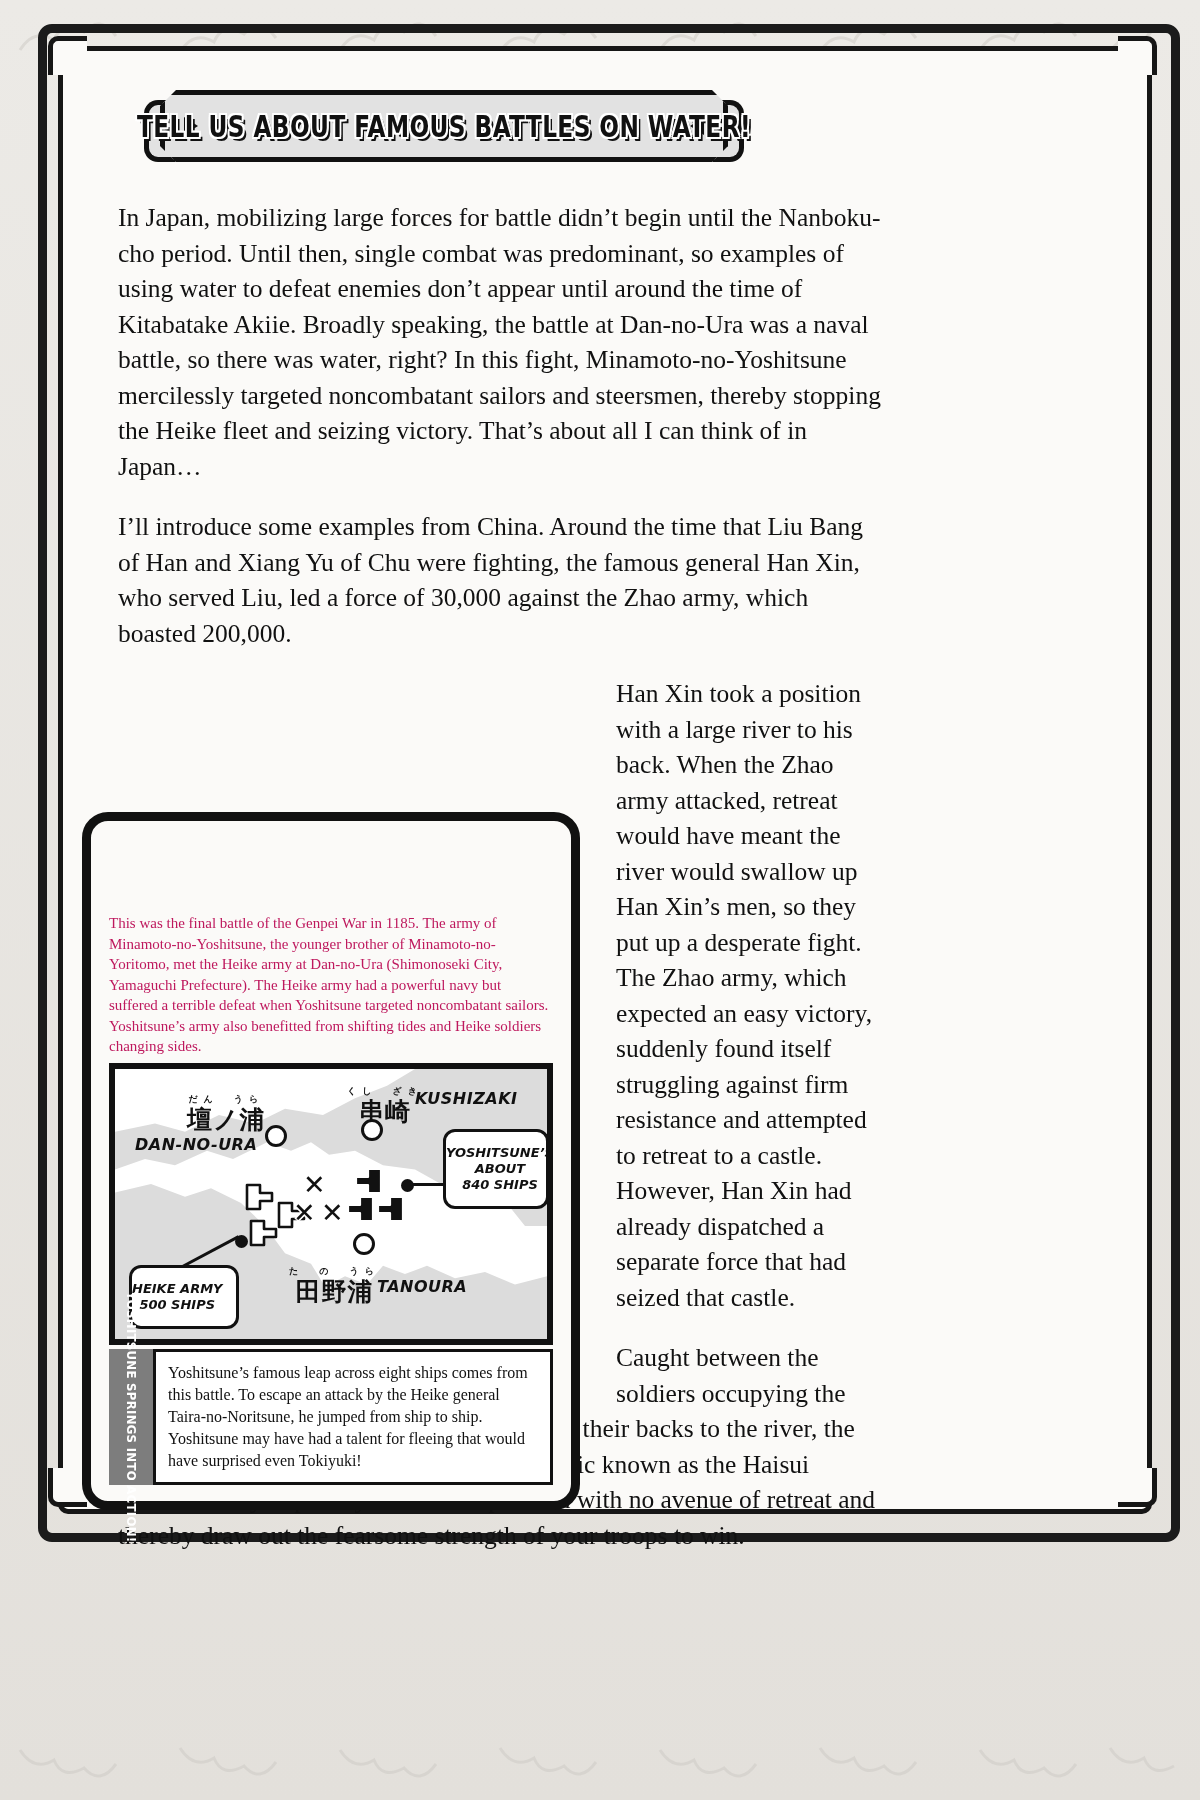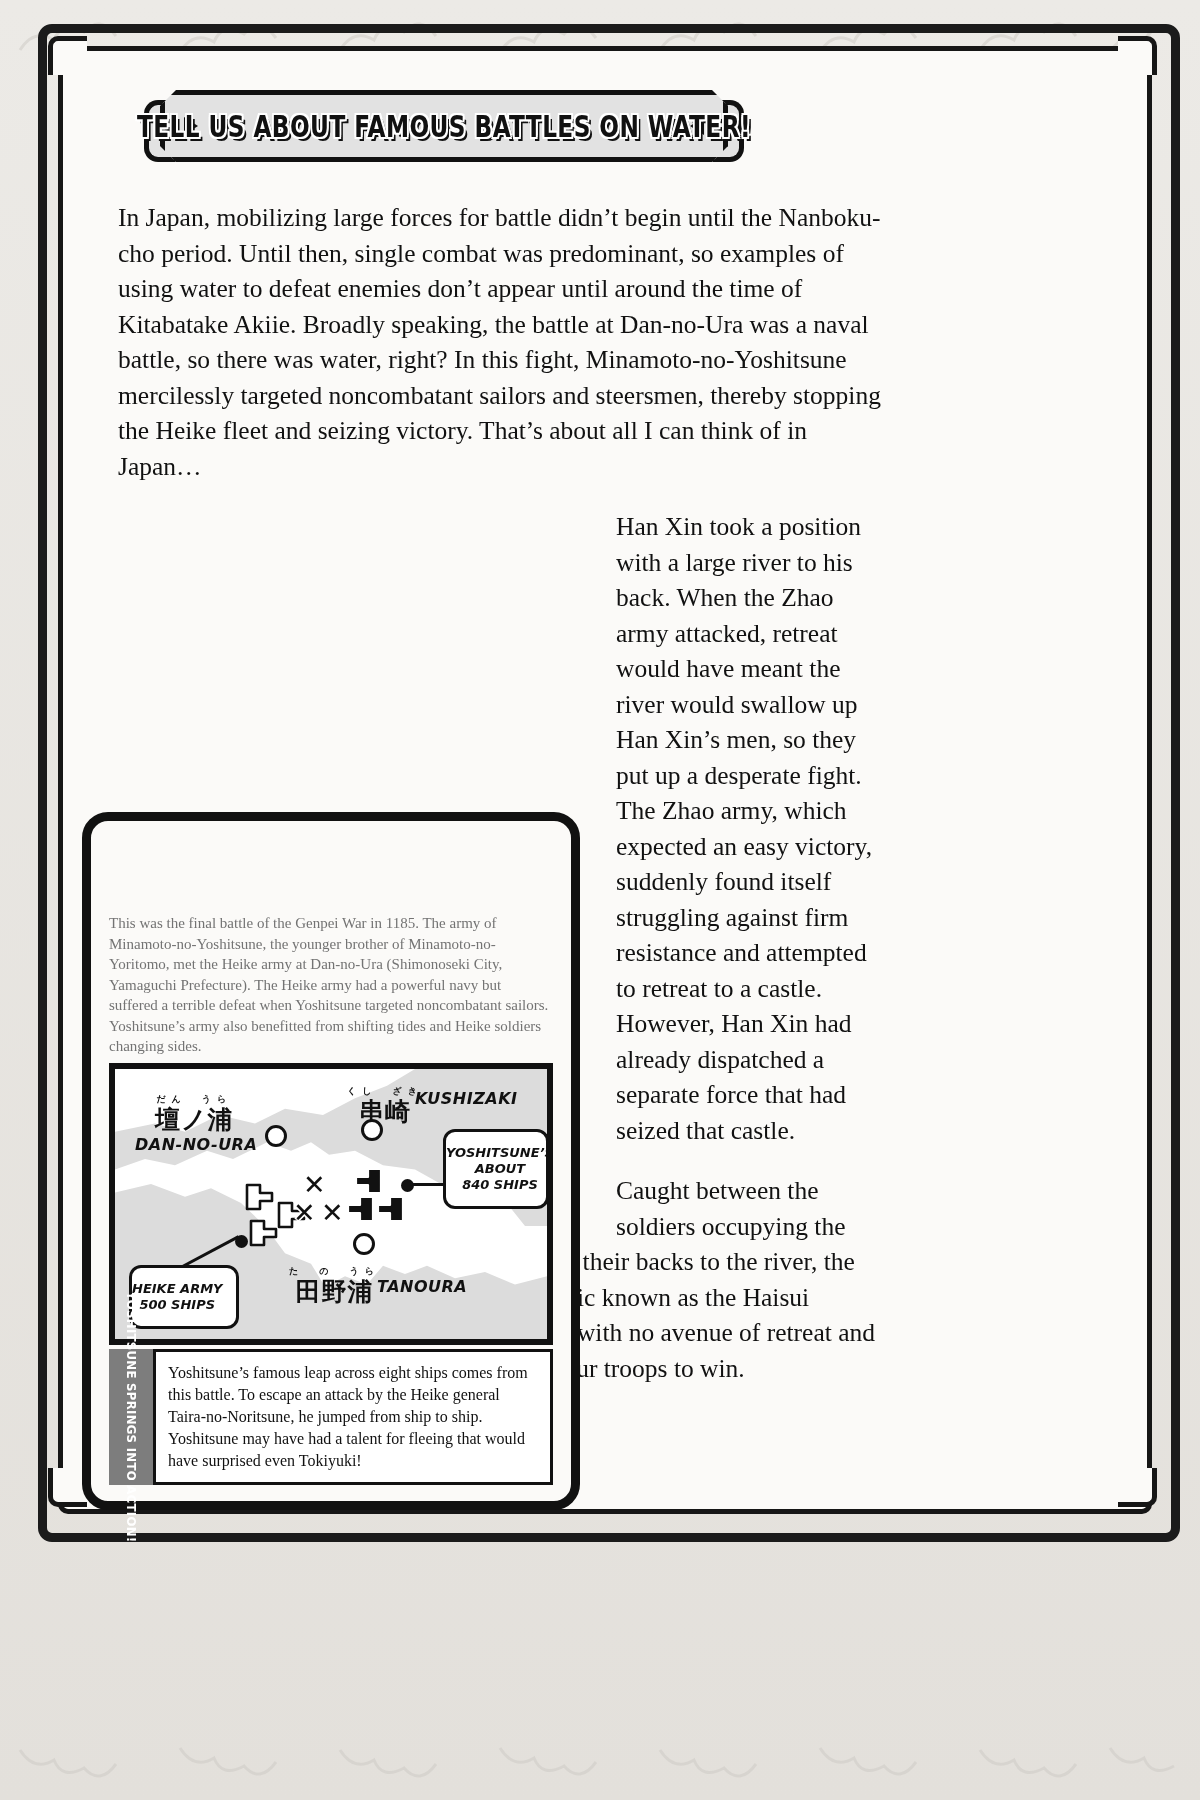--- a/index.html
+++ b/index.html
@@ -121,21 +121,21 @@
   }
   #inset-head-text{
     position:absolute;left:44px;right:16px;top:0;bottom:0;
     display:flex;align-items:center;
     font-family:"DejaVu Sans Condensed","Liberation Sans Narrow","Liberation Sans",sans-serif;
     font-weight:bold;font-size:17px;color:#fff;letter-spacing:.3px;
     transform:scaleX(.9);transform-origin:left center;white-space:nowrap;
   }
   #inset-body{
     position:absolute;left:18px;right:18px;top:92px;
-    font-size:15px;line-height:20.5px;color:#737373;
+    font-size:15px;line-height:20.5px;color:#be185d;
     font-family:"Liberation Serif",serif;
   }
 
   
   #map-panel{
     position:absolute;left:18px;right:18px;top:242px;height:270px;
     background:#fff;border:6px solid #111;overflow:hidden;
   }
   .map-dot{
     position:absolute;width:22px;height:22px;border:3.5px solid #111;
@@ -230,20 +230,21 @@
   <div class="banner-ear l"></div>
   <div class="banner-ear r"></div>
   <div class="banner-shell"></div>
   <div class="banner-arrow l"></div>
   <div class="banner-arrow r"></div>
   <div id="title-text">TELL US ABOUT FAMOUS BATTLES ON WATER!</div>
 </div>
 
 <div id="article">
   <p class="para">In Japan, mobilizing large forces for battle didn’t begin until the Nanboku-cho period. Until then, single combat was predominant, so examples of using water to defeat enemies don’t appear until around the time of Kitabatake Akiie. Broadly speaking, the battle at Dan-no-Ura was a naval battle, so there was water, right? In this fight, Minamoto-no-Yoshitsune mercilessly targeted noncombatant sailors and steersmen, thereby stopping the Heike fleet and seizing victory. That’s about all I can think of in Japan…</p>
+  <p class="para">I’ll introduce some examples from China. Around the time that Liu Bang of Han and Xiang Yu of Chu were fighting, the famous general Han Xin, who served Liu, led a force of 30,000 against the Zhao army, which boasted 200,000.</p>
   <div id="float-spacer"></div>
   <p class="para">Han Xin took a position with a large river to his back. When the Zhao army attacked, retreat would have meant the river would swallow up Han Xin’s men, so they put up a desperate fight. The Zhao army, which expected an easy victory, suddenly found itself struggling against firm resistance and attempted to retreat to a castle. However, Han Xin had already dispatched a separate force that had seized that castle.</p>
   <p class="para">Caught between the soldiers occupying the castle and the soldiers fighting like mad with their backs to the river, the Zhao army lost badly. This is the famous tactic known as the Haisui Formation—you place yourself in a position with no avenue of retreat and thereby draw out the fearsome strength of your troops to win.</p>
 </div>
 
 <div id="inset-box">
 
 
   <div id="inset-body">This was the final battle of the Genpei War in 1185. The army of Minamoto-no-Yoshitsune, the younger brother of Minamoto-no-Yoritomo, met the Heike army at Dan-no-Ura (Shimonoseki City, Yamaguchi Prefecture). The Heike army had a powerful navy but suffered a terrible defeat when Yoshitsune targeted noncombatant sailors. Yoshitsune’s army also benefitted from shifting tides and Heike soldiers changing sides.</div>
 
@@ -251,21 +252,21 @@
 
     <svg style="position:absolute;left:0;top:0;width:100%;height:100%" viewBox="0 0 432 258" preserveAspectRatio="none">
       <path fill="#dcdcdc" d="M300 0 L432 0 L432 150 L410 150 L395 132 L360 128 L330 112 L300 96 L268 92 L240 78
                               L214 82 L196 70 L176 78 L152 70 L118 86 L92 78 L60 92 L30 86 L0 96 L0 60 L40 52
                               L70 60 L104 44 L140 52 L170 38 L208 44 L240 28 L272 16 Z"></path>
       <path fill="#dcdcdc" d="M0 118 L36 110 L70 122 L96 114 L126 128 L150 150 L170 176 L196 186 L210 208
                               L230 198 L252 206 L268 188 L290 196 L312 188 L340 200 L370 194 L400 206 L432 198
                               L432 258 L0 258 Z"></path>
     </svg>
 
-    <div class="jp-label jp-main" style="left:40px;top:24px;">
+    <div class="jp-label jp-main" style="left:72px;top:24px;">
       <span class="furigana">だん　うら</span>
       <span>壇ノ浦</span>
     </div>
     <div class="romaji" style="left:20px;top:66px;">DAN-NO-URA</div>
     <div class="map-dot" style="left:150px;top:56px;"></div>
 
     <div class="jp-label jp-main" style="left:232px;top:16px;">
       <span class="furigana">くし　ざき</span>
       <span>串崎</span>
     </div>

